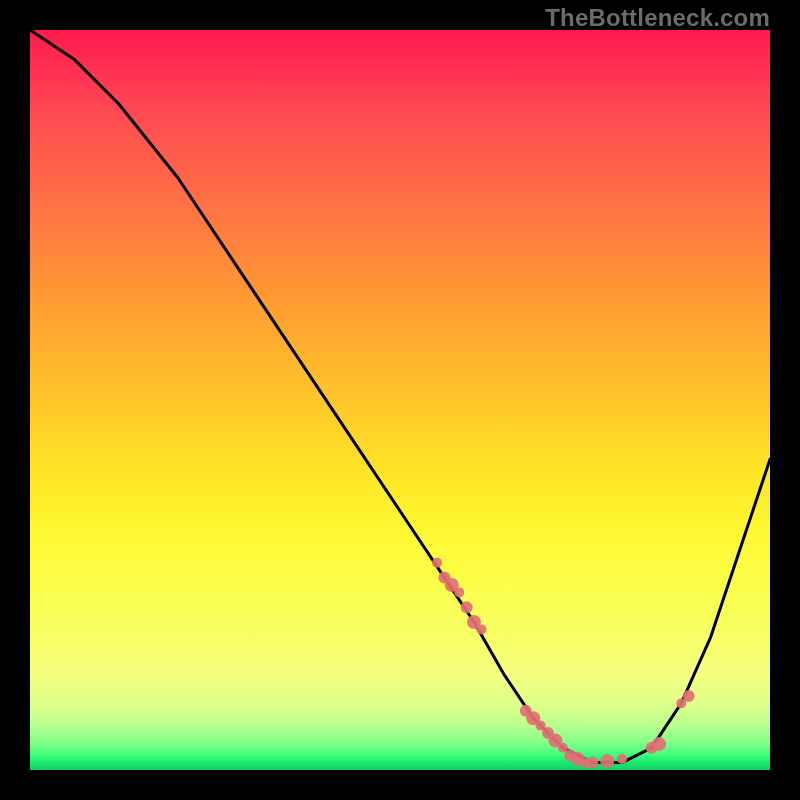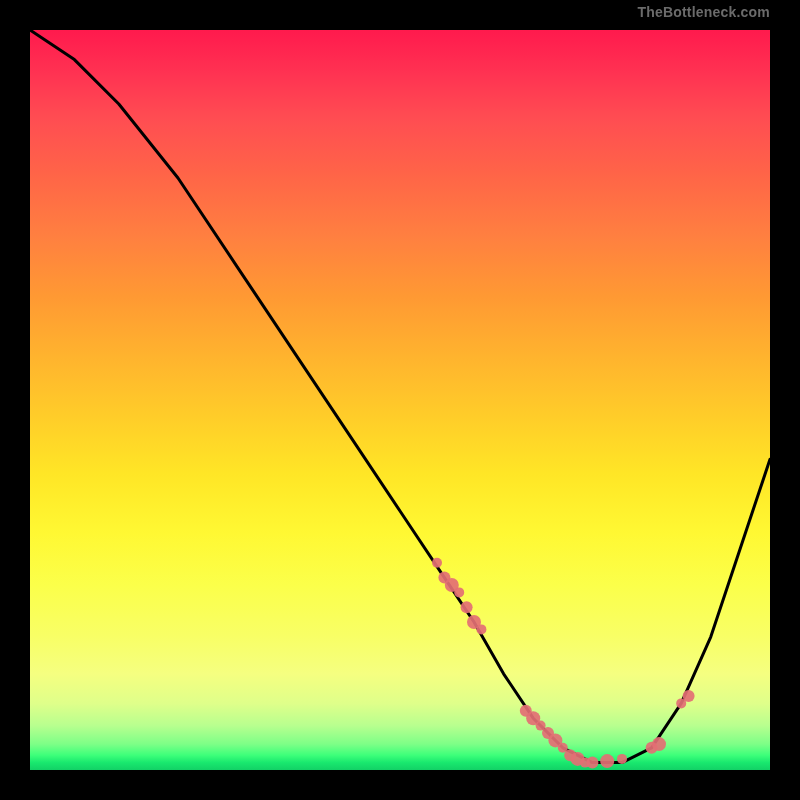--- a/index.html
+++ b/index.html
@@ -44,21 +44,21 @@
       #7dff87 96.5%,
       #3dff7a 98%,
       #19e86e 99%,
       #12d166 100%);
   }
   .watermark {
     position: absolute;
     top: 4px;
     right: 30px;
     color: #6b6b6b;
-    font-size: 14px;
+    font-size: 24px;
     font-weight: 600;
     letter-spacing: 0.2px;
   }
   svg.curve {
     position: absolute;
     top: 0;
     left: 0;
     width: 740px;
     height: 740px;
   }

